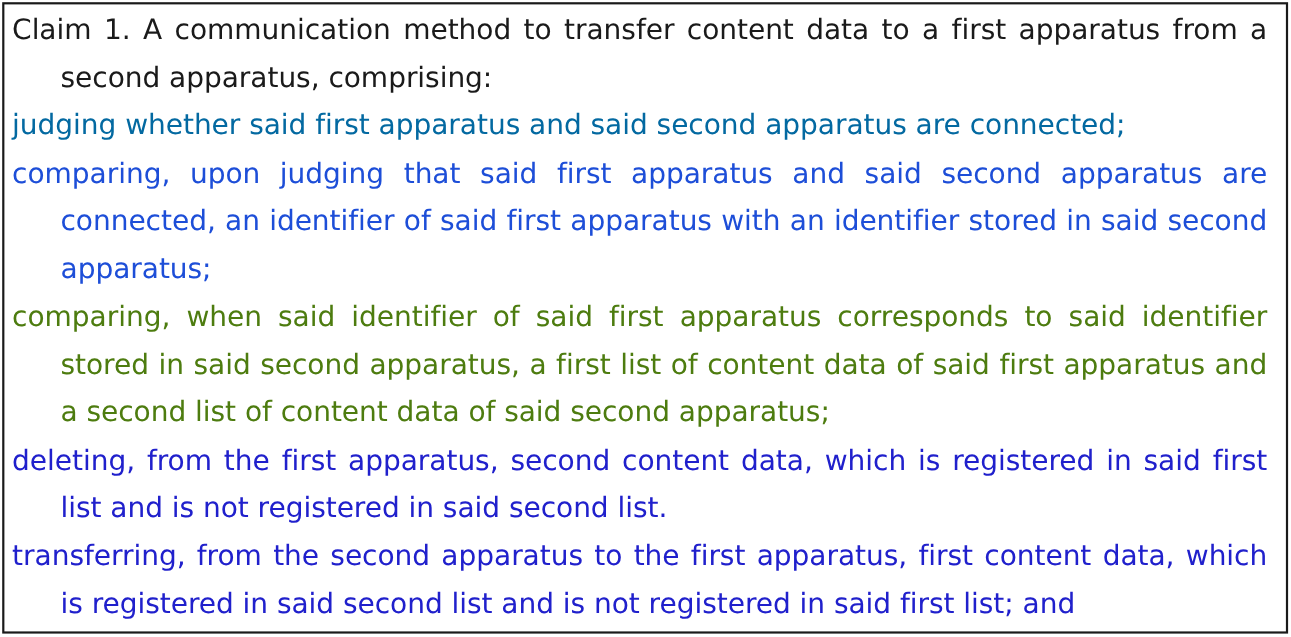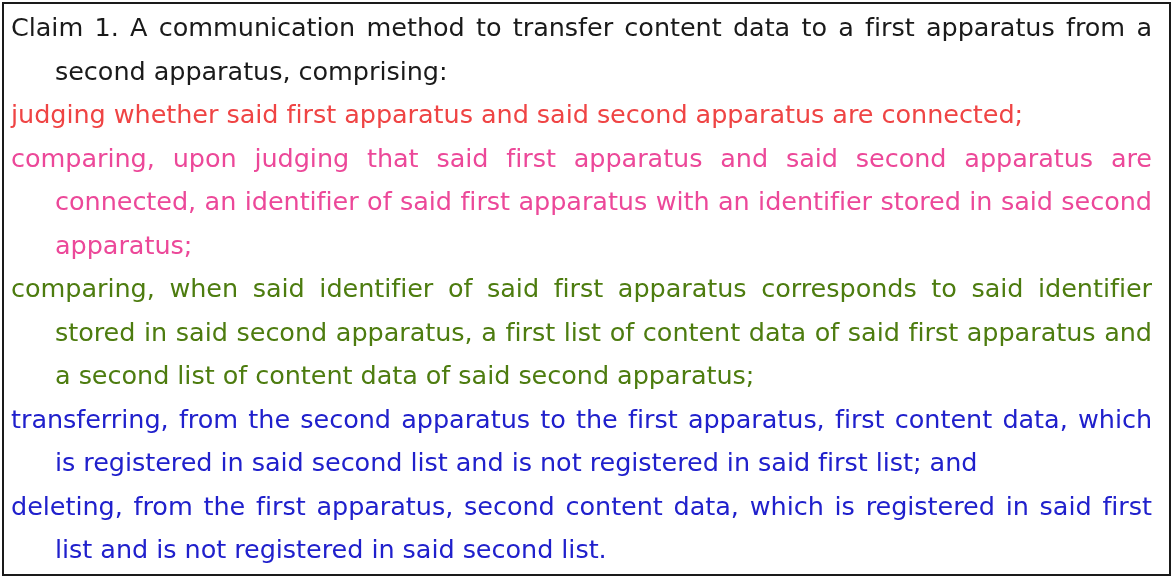--- a/index.html
+++ b/index.html
@@ -57,24 +57,24 @@
   
 </style>
 </head>
 <body>
 
 <div id="claim-frame" style="border-color: rgb(26, 26, 26); background: rgb(255, 255, 255);">
   <div id="claim-body">
 
     <p class="claim-para" style="color: rgb(26, 26, 26);">Claim 1. A communication method to transfer content data to a first apparatus from a second apparatus, comprising:</p>
 
-    <p class="claim-para" style="color: #ef4444;">judging whether said first apparatus and said second apparatus are connected;</p>
+    <p class="claim-para" style="color: #0369a1;">judging whether said first apparatus and said second apparatus are connected;</p>
 
-    <p class="claim-para" style="color: #ec4899;">comparing, upon judging that said first apparatus and said second apparatus are connected, an identifier of said first apparatus with an identifier stored in said second apparatus;</p>
+    <p class="claim-para" style="color: #1d4ed8;">comparing, upon judging that said first apparatus and said second apparatus are connected, an identifier of said first apparatus with an identifier stored in said second apparatus;</p>
 
     <p class="claim-para" style="color: #4d7c0f;">comparing, when said identifier of said first apparatus corresponds to said identifier stored in said second apparatus, a first list of content data of said first apparatus and a second list of content data of said second apparatus;</p>
 
+    <p class="claim-para amended" style="color: rgb(32, 32, 204);">deleting, from the first apparatus, second content data, which is registered in said first list and is not registered in said second list.</p>
+
     <p class="claim-para amended" style="color: rgb(32, 32, 204);">transferring, from the second apparatus to the first apparatus, first content data, which is registered in said second list and is not registered in said first list; and</p>
-
-    <p class="claim-para amended" style="color: rgb(32, 32, 204);">deleting, from the first apparatus, second content data, which is registered in said first list and is not registered in said second list.</p>
 
   </div>
 </div>
 
 </body></html>

